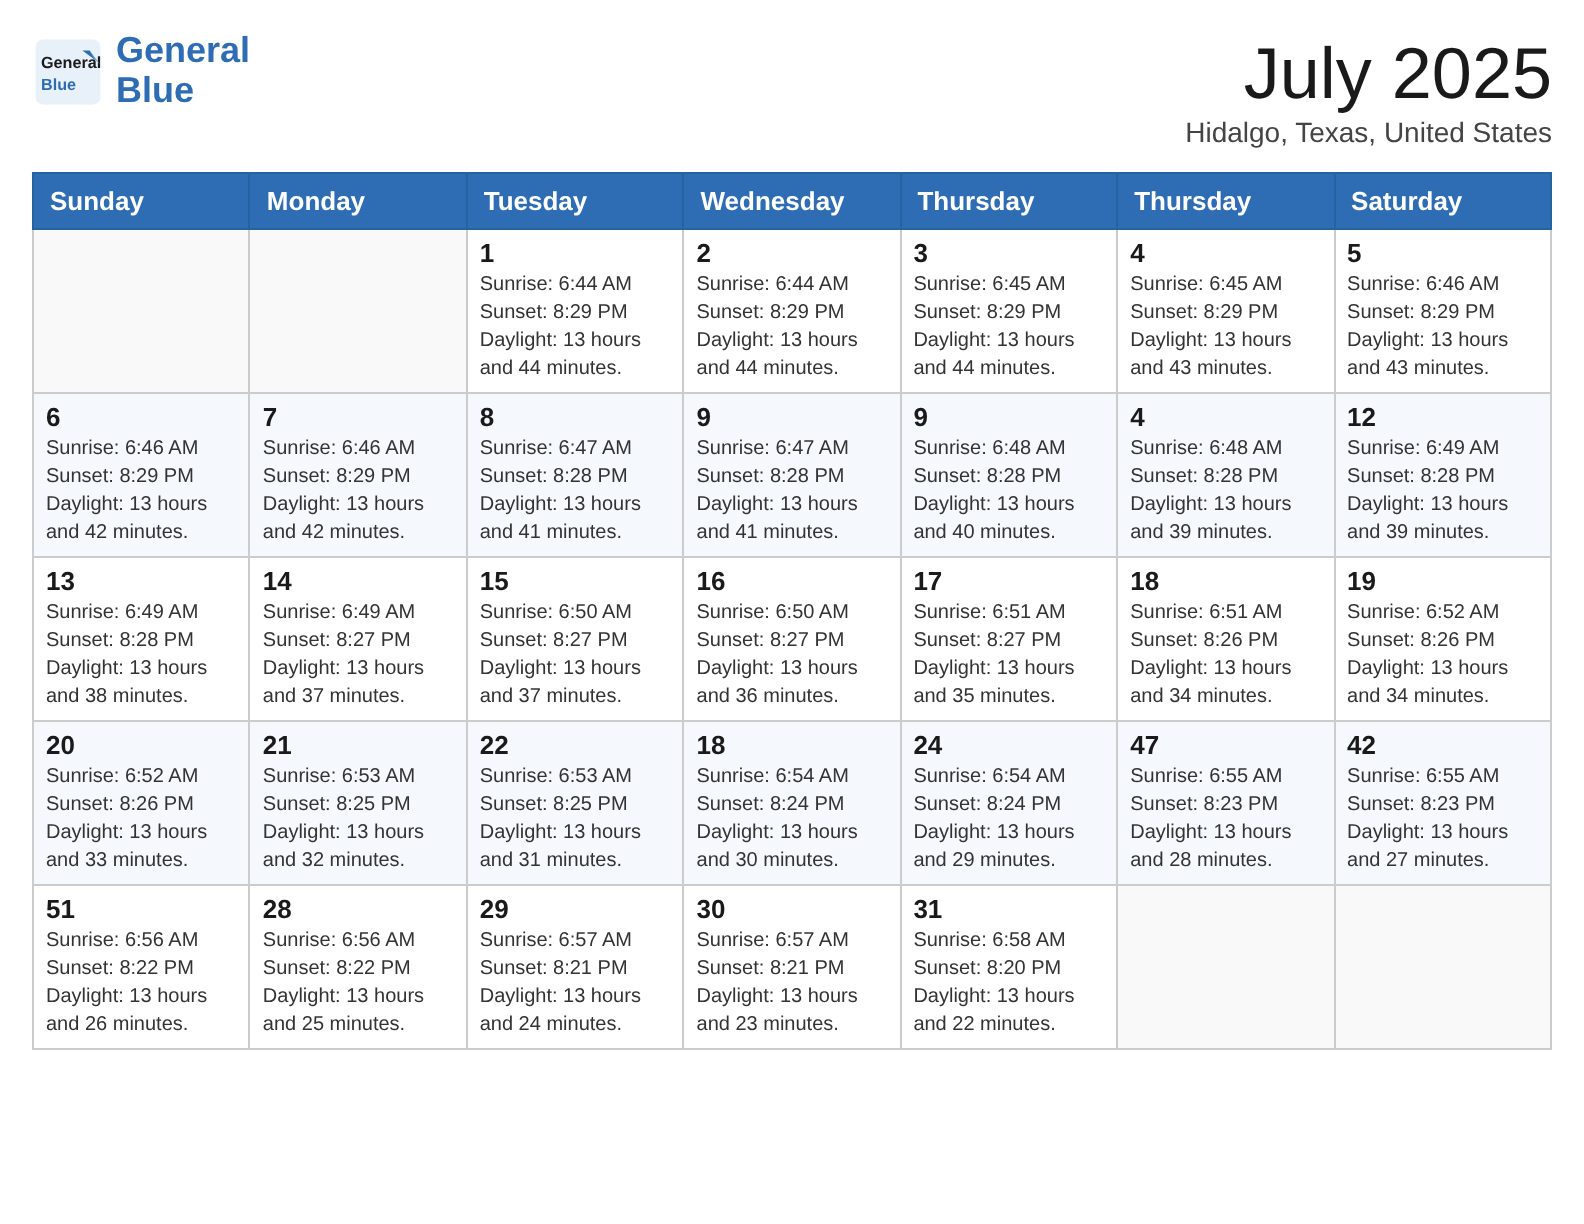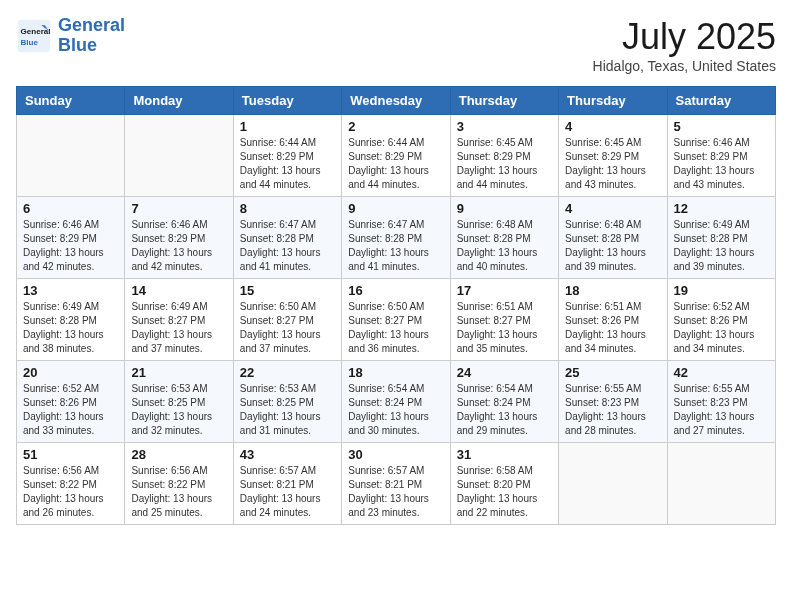--- a/index.html
+++ b/index.html
@@ -270,21 +270,21 @@
 Sunset: 8:24 PM
 Daylight: 13 hours and 30 minutes.</div>
         </td>
         <td>
           <span class="day-num">24</span>
           <div class="day-detail">Sunrise: 6:54 AM
 Sunset: 8:24 PM
 Daylight: 13 hours and 29 minutes.</div>
         </td>
         <td>
-          <span class="day-num">25</span>
+          <span class="day-num">47</span>
           <div class="day-detail">Sunrise: 6:55 AM
 Sunset: 8:23 PM
 Daylight: 13 hours and 28 minutes.</div>
         </td>
         <td>
           <span class="day-num">42</span>
           <div class="day-detail">Sunrise: 6:55 AM
 Sunset: 8:23 PM
 Daylight: 13 hours and 27 minutes.</div>
         </td>
@@ -296,21 +296,21 @@
 Sunset: 8:22 PM
 Daylight: 13 hours and 26 minutes.</div>
         </td>
         <td>
           <span class="day-num">28</span>
           <div class="day-detail">Sunrise: 6:56 AM
 Sunset: 8:22 PM
 Daylight: 13 hours and 25 minutes.</div>
         </td>
         <td>
-          <span class="day-num">43</span>
+          <span class="day-num">29</span>
           <div class="day-detail">Sunrise: 6:57 AM
 Sunset: 8:21 PM
 Daylight: 13 hours and 24 minutes.</div>
         </td>
         <td>
           <span class="day-num">30</span>
           <div class="day-detail">Sunrise: 6:57 AM
 Sunset: 8:21 PM
 Daylight: 13 hours and 23 minutes.</div>
         </td>

